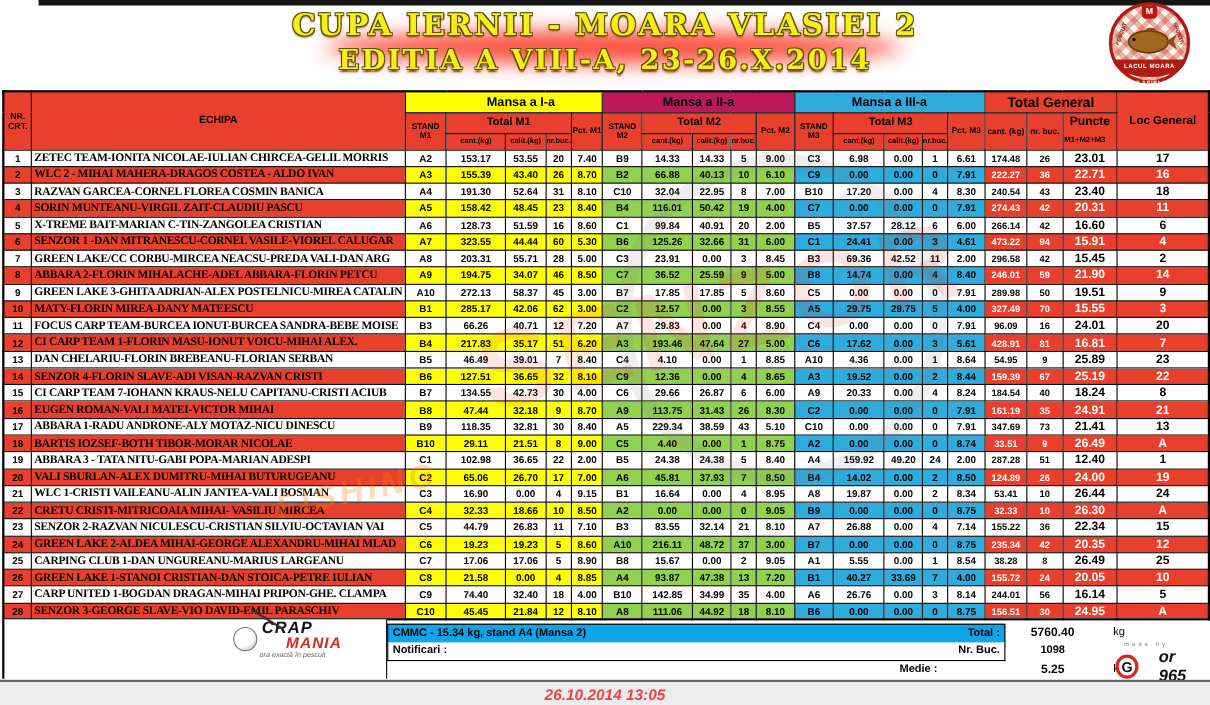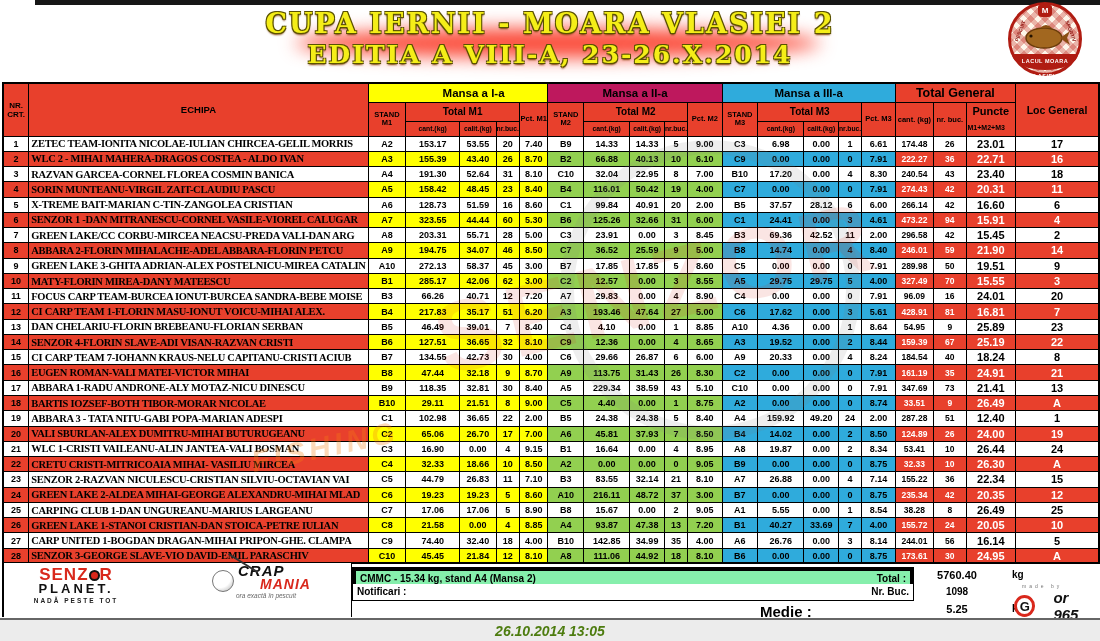--- a/index.html
+++ b/index.html
@@ -94,33 +94,33 @@
   .wm-text { left:430px; top:230px; font-size:100px; font-weight:bold; color:rgba(215,40,28,.12);
              transform:rotate(-14deg); letter-spacing:6px; }
   .wm-ring { left:560px; top:140px; width:300px; height:300px; border:14px solid rgba(120,120,120,.13);
              border-radius:50%; }
   .wm-orange { left:250px; top:430px; font-size:30px; font-style:italic; font-weight:bold;
                color:rgba(245,130,20,.30); transform:rotate(-12deg); letter-spacing:4px; }
 
   
   .logos-box { position:absolute; left:2px; top:563px; width:350px; height:54px;
                border-left:2px solid #000; border-right:1px solid #000; background:#fff; }
-  .cmmc-bar { position:absolute; left:352px; top:567px; width:562px; height:21px; background:#86efac;
-              border:4px solid #000000; font-size:10px; font-weight:bold; line-height:15px; padding:0 4px;
+  .cmmc-bar { position:absolute; left:352px; top:567px; width:562px; height:21px; background:#0ea5e9;
+              border:1px solid #000000; font-size:10px; font-weight:bold; line-height:15px; padding:0 4px;
               display:flex; justify-content:space-between; }
   .notif-box { position:absolute; left:352px; top:584px; width:562px; height:17px; background:#fff;
               border:1px solid #000; border-top:none; font-size:10px; font-weight:bold; line-height:15px;
               padding:0 4px; display:flex; justify-content:space-between; }
-  .medie-label { position:absolute; left:760px; top:603px; width:150px; text-align:left;
-              font-size:15px; font-weight:bold; }
+  .medie-label { position:absolute; left:760px; top:603px; width:150px; text-align:center;
+              font-size:10px; font-weight:bold; }
   .fval { position:absolute; width:90px; text-align:center; font-weight:bold; font-size:11px; }
   .v-total { left:912px; top:569px; }
   .v-nrbuc { left:912px; top:586px; font-size:10px; }
   .v-medie { left:912px; top:603px; }
-  .funit { position:absolute; font-weight:bold; font-size:10px; }
+  .funit { position:absolute; font-weight:normal; font-size:10px; }
   .u1 { left:1012px; top:569px; }
   .u2 { left:1012px; top:603px; }
 
   .senzor-logo { position:absolute; left:16px; top:567px; width:120px; text-align:center; }
   .senzor-logo .l1 { color:#d9281c; font-weight:bold; font-size:17px; letter-spacing:1px; line-height:15px; }
   .senzor-logo .ball { display:inline-block; width:11px; height:11px; border-radius:50%; background:#d9281c;
                        border:2px solid #111; vertical-align:-1px; }
   .senzor-logo .l2 { color:#111; font-weight:bold; font-size:13px; letter-spacing:3px; line-height:13px; }
   .senzor-logo .l3 { color:#222; font-size:6.5px; font-weight:bold; letter-spacing:2px; margin-top:2px; }
 
@@ -136,21 +136,21 @@
   .gor-logo { position:absolute; left:1014px; top:583px; width:82px; }
   .gor-logo .made { font-size:5px; color:#777; letter-spacing:3px; margin-left:8px; }
   .gor-logo .row { display:flex; align-items:center; }
   .gor-logo .g { width:22px; height:22px; border-radius:50%; border:3px solid #d9281c;
                  color:#111; font-weight:bold; font-size:13px; text-align:center; line-height:17px; background:#fff; }
   .gor-logo .rest { font-weight:bold; font-style:italic; font-size:15px; color:#111; margin-left:18px; }
 
   .divider { position:absolute; left:0; top:618px; width:1100px; border-top:2px solid #666; }
   .bottom-strip { position:absolute; left:0; top:620px; width:1100px; height:21px; background:#ececec; }
   .datetime { position:absolute; left:420px; top:623px; width:260px; text-align:center;
-              font-size:14px; font-weight:bold; font-style:italic; color:#4d7c0f; }
+              font-size:14px; font-weight:bold; font-style:italic; color:#ef4444; }
 </style>
 </head>
 <body>
 
 <div class="page">
   <div class="topbar"></div>
 
 
   <div class="title-glow"></div>
   <div class="title">
@@ -868,39 +868,34 @@
           <td class="m2 stand">A8</td>
           <td class="m2">111.06</td>
           <td class="m2">44.92</td>
           <td class="m2">18</td>
           <td class="m2 pct">8.10</td>
           <td class="m3 stand">B6</td>
           <td class="m3">0.00</td>
           <td class="m3">0.00</td>
           <td class="m3">0</td>
           <td class="m3 pct">8.75</td>
-          <td class="tg cant">173.61</td>
+          <td class="tg cant">156.51</td>
           <td class="tg nrb">30</td>
           <td class="tg pts">24.95</td>
           <td class="c-loc">A</td>
         </tr>
       </tbody>
   </table>
 
   <div class="wm wm-ring"></div>
   <div class="wm wm-text">SENZOR</div>
   <div class="wm wm-orange">FISHING</div>
 
   <div class="logos-box"></div>
 
-  <div class="senzor-logo">
-    <div class="l1"><span>SENZ</span><span class="ball"></span><span>R</span></div>
-    <div class="l2">PLANET.</div>
-    <div class="l3">NADĂ PESTE TOT</div>
-  </div>
 
   <div class="crap-logo">
     <div class="ball"></div>
     <div class="rod"></div>
     <div class="l1">CRAP</div>
     <div class="l2">MANIA</div>
     <div class="l3">ora exactă în pescuit</div>
   </div>
 
   <div class="cmmc-bar">

